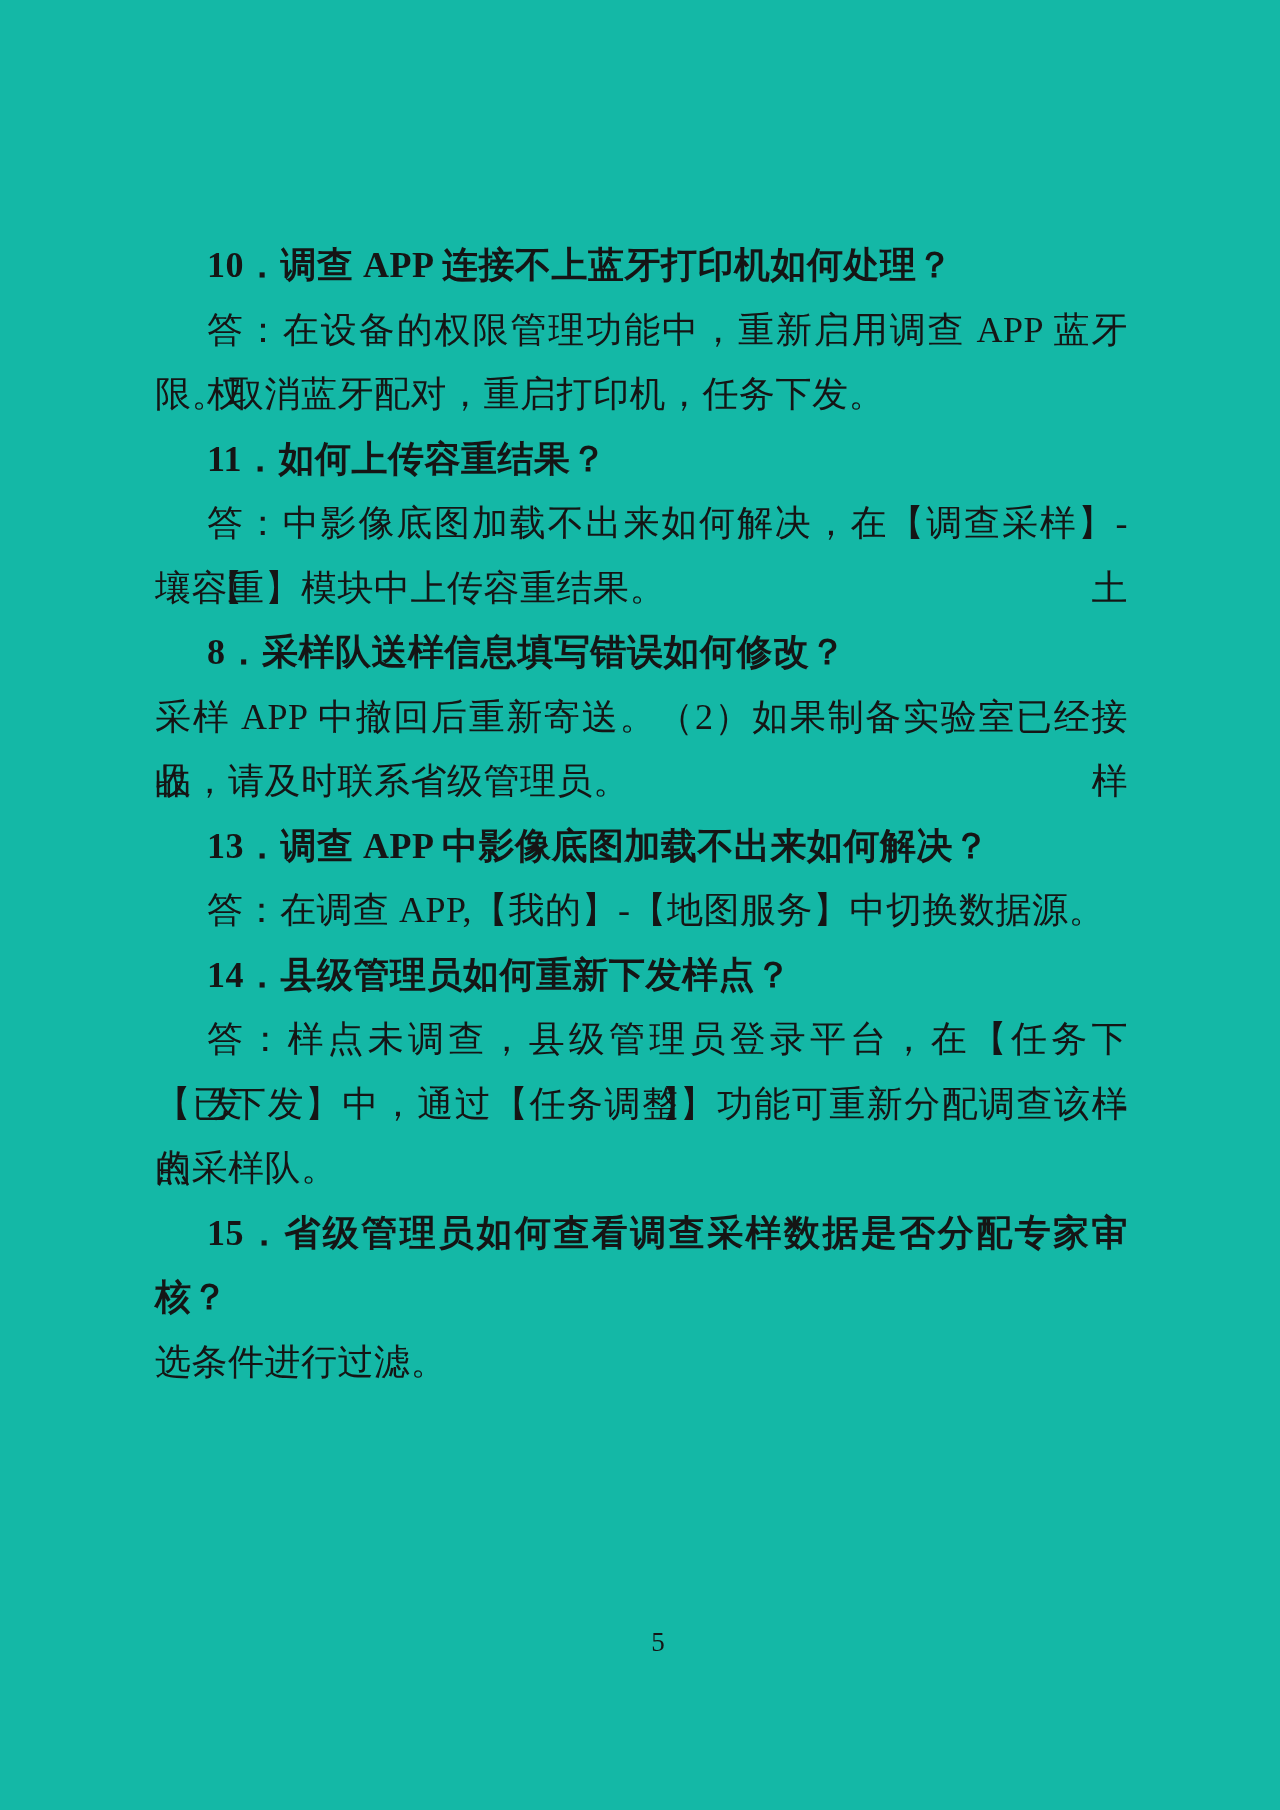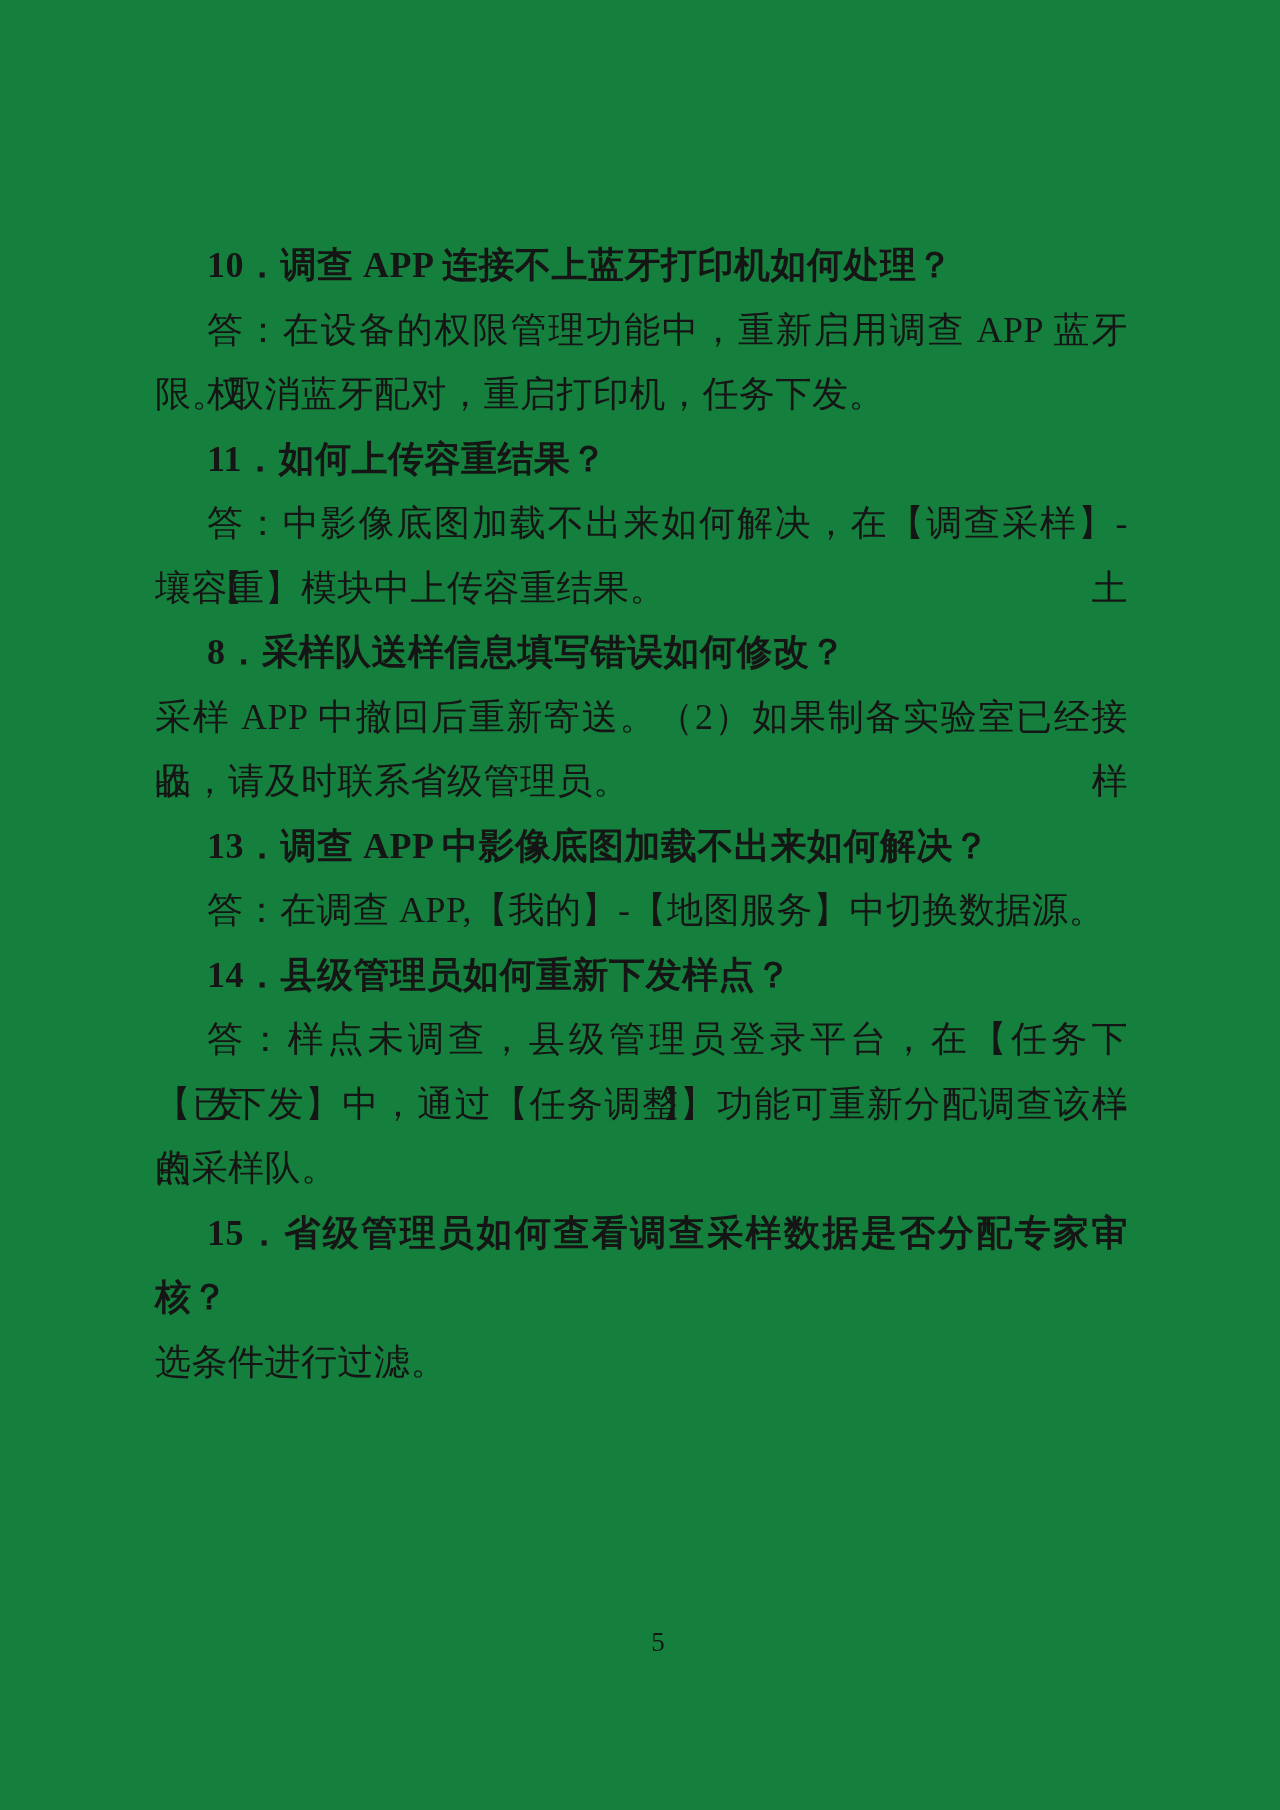--- a/index.html
+++ b/index.html
@@ -11,21 +11,21 @@
     width: 1280px;
     height: 1810px;
     position: relative;
     font-family: "Liberation Serif", "DejaVu Serif", serif;
     color: #151515;
     overflow: hidden;
   }
   .page {
     position: absolute;
     inset: 0;
-    background: #15803d;
+    background: #14b8a6;
   }
   .content {
     position: absolute;
     left: 155px;
     top: 233px;
     width: 973px;
   }
   .line {
     font-size: 36px;
     line-height: 64.5px;

